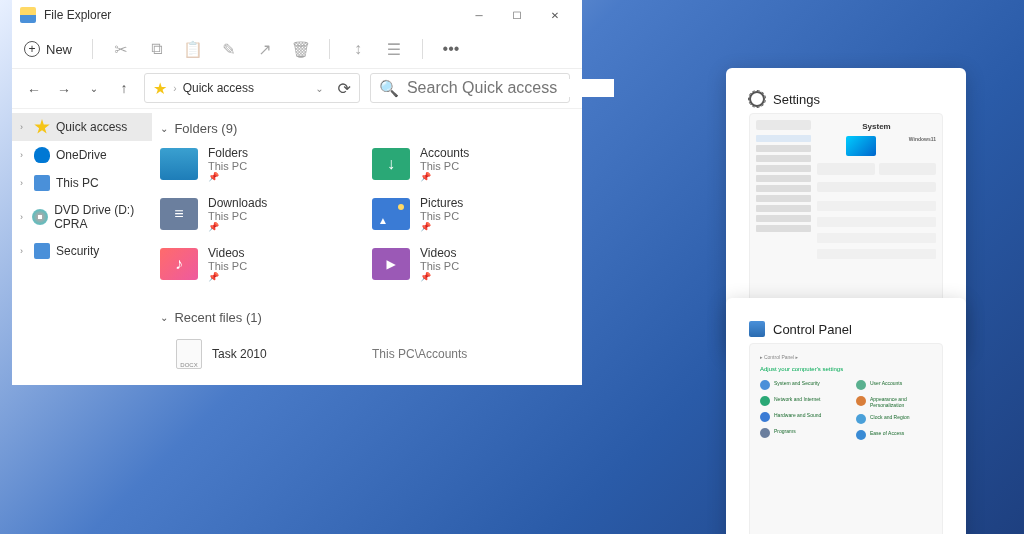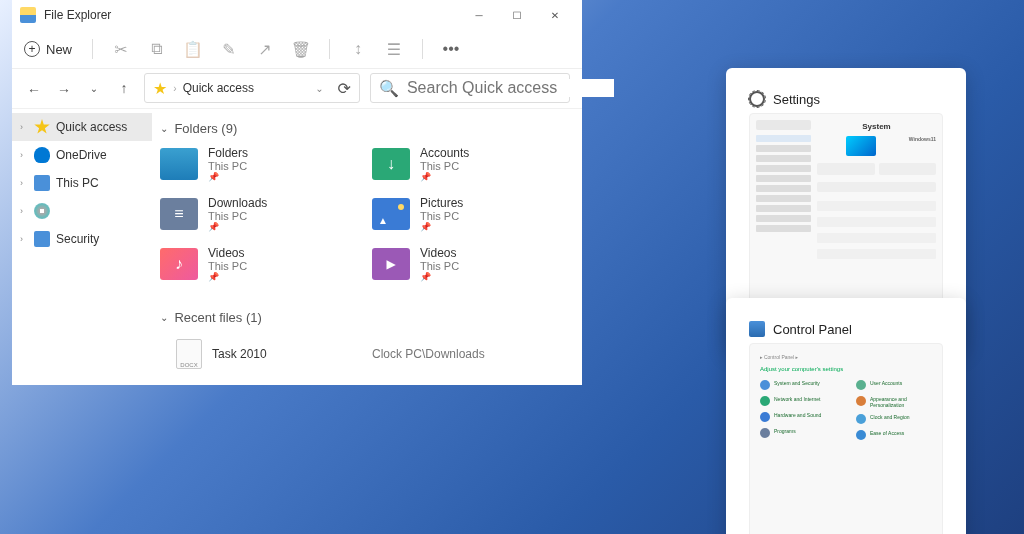--- a/index.html
+++ b/index.html
@@ -145,20 +145,21 @@
         <span>OneDrive</span>
       </div>
       <div class="sb-item">
         <span class="chev">›</span>
         <span class="sb-icon i-pc"></span>
         <span>This PC</span>
       </div>
       <div class="sb-item">
         <span class="chev">›</span>
         <span class="sb-icon i-dvd"></span>
+        <span>DVD Drive (D:) CPRA</span>
       </div>
       <div class="sb-item">
         <span class="chev">›</span>
         <span class="sb-icon i-net"></span>
         <span>Security</span>
       </div>
     </div>
 
     <div class="content">
       <div class="sec-hdr">
@@ -216,21 +217,21 @@
         </div>
       </div>
 
       <div class="sec-hdr">
         <span class="chv">⌄</span>
         <span>Recent files (1)</span>
       </div>
       <div class="recent">
         <div class="ricon">DOCX</div>
         <div class="rname">Task 2010</div>
-        <div class="rloc">Clock PC\Downloads</div>
+        <div class="rloc">This PC\Accounts</div>
       </div>
     </div>
   </div>
 </div>
 
 <div class="thumb settings-thumb">
   <div class="thumb-hdr">
     <div class="thumb-icon settings-icon"></div>
     <span>Settings</span>
   </div>

